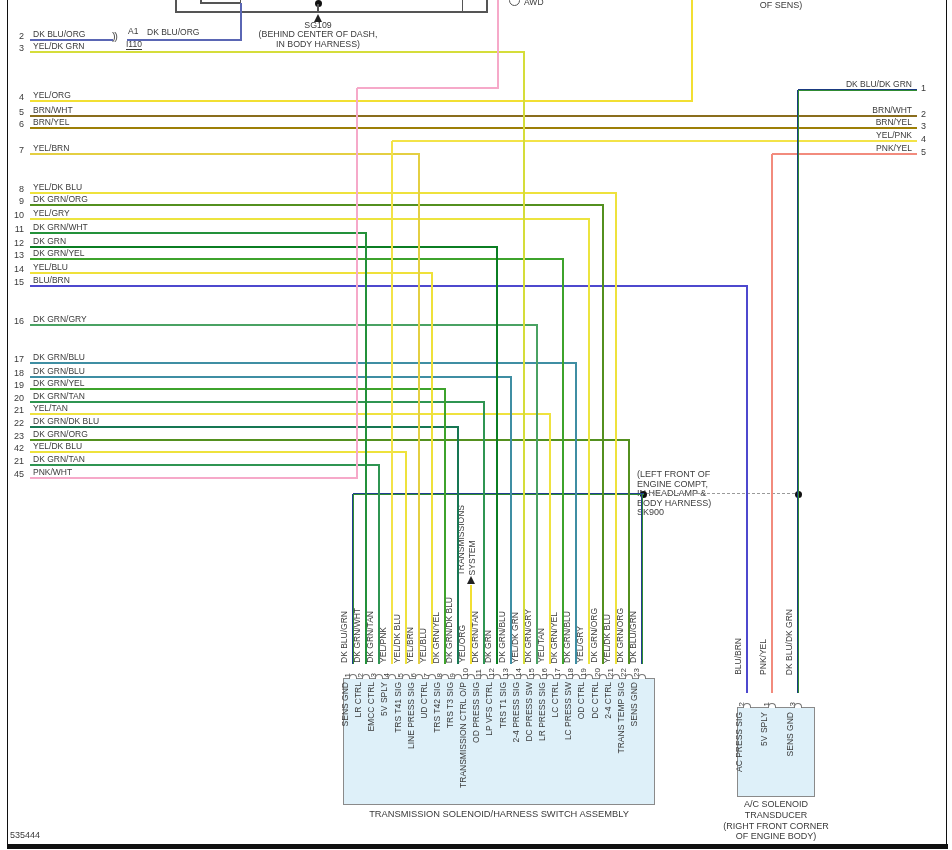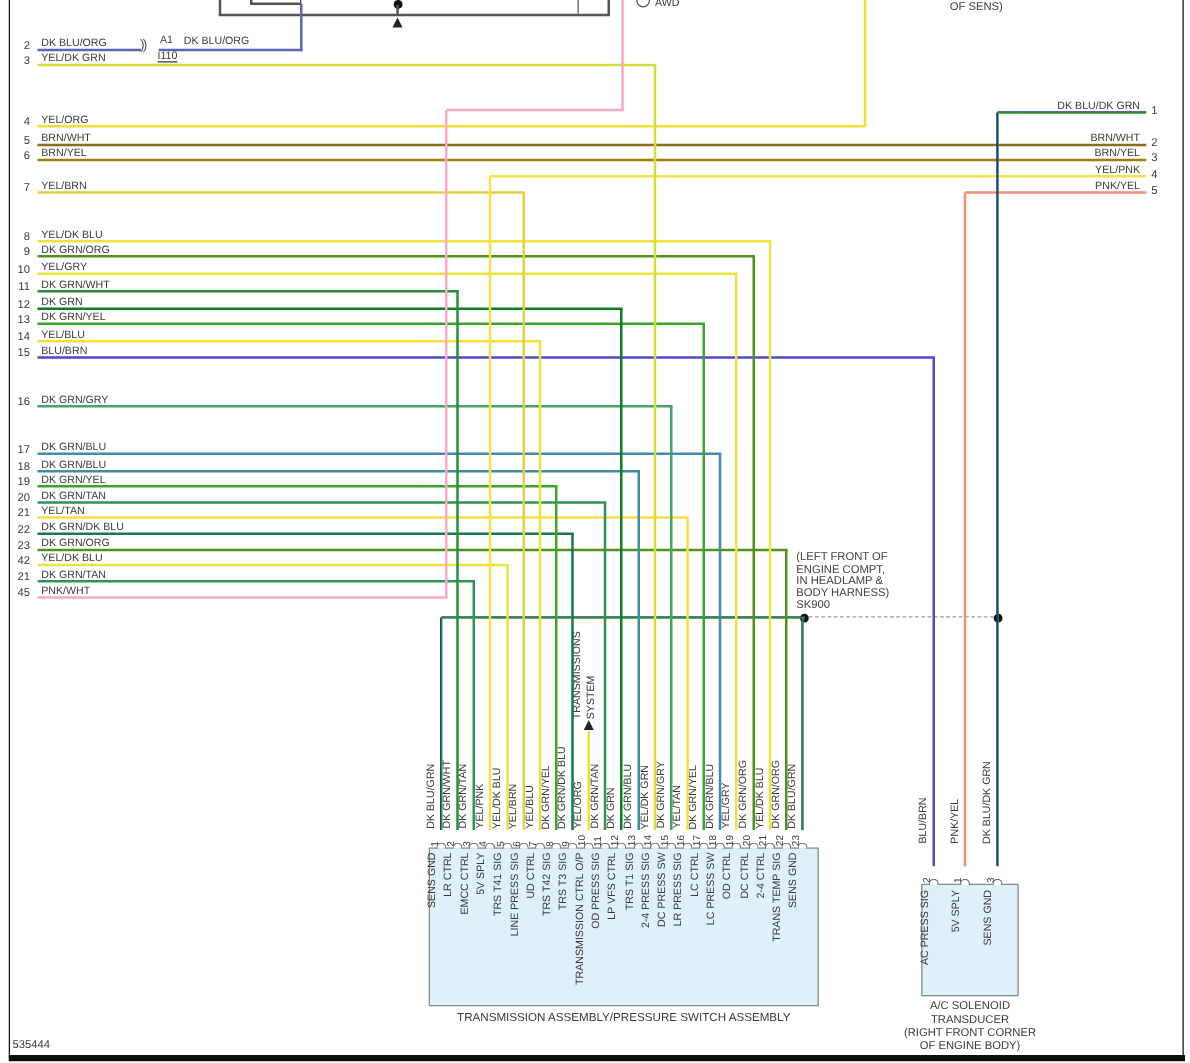--- a/index.html
+++ b/index.html
@@ -4,21 +4,21 @@
 <style>
   html,body{margin:0;padding:0;background:#fff;}
   #canvas{position:relative;width:952px;height:850px;background:#fff;overflow:hidden;
           font-family:"Liberation Sans",sans-serif;color:#3a3a3a;}
   .lbl{position:absolute;font-size:8.5px;line-height:10px;white-space:nowrap;}
   .num{position:absolute;font-size:9px;line-height:10px;}
   .vt{position:absolute;writing-mode:vertical-rl;transform:rotate(180deg);
       font-size:8.5px;line-height:11px;white-space:pre;}
   .vtn{position:absolute;writing-mode:vertical-rl;transform:rotate(180deg);
       font-size:8px;line-height:9px;white-space:pre;}
-  .note{position:absolute;font-size:9px;line-height:9.5px;color:#404040;white-space:nowrap;}
+  .note{position:absolute;font-size:9px;line-height:9.5px;color:#404040;white-space:nowrap;margin-top:29px;}
   .cap{position:absolute;font-size:9.3px;line-height:11.5px;color:#3a3a3a;text-align:center;}
   .box{position:absolute;background:#def0f9;border:1.5px solid #8a8a8a;box-sizing:border-box;}
   .dot{position:absolute;width:7px;height:7px;border-radius:50%;background:#111;}
   .seg{position:absolute;background:#555;}
   .arcn{position:absolute;width:8px;height:5px;background:#fff;border:1.2px solid #777;
         border-bottom:none;border-radius:5px 5px 0 0;box-sizing:border-box;}
   .tri-up{position:absolute;width:0;height:0;border-left:4.5px solid transparent;
         border-right:4.5px solid transparent;border-bottom:8px solid #222;}
   .border-bar{position:absolute;background:#101010;}
 </style>
@@ -35,20 +35,25 @@
   <div class="seg" style="left:175px;top:10.5px;width:313px;height:2.2px;"></div>
   <div class="seg" style="left:485.5px;top:0;width:2.2px;height:12px;"></div>
   <div class="seg" style="left:461.5px;top:0;width:1.6px;height:11px;"></div>
   <div class="seg" style="left:200px;top:0;width:1.5px;height:3.5px;"></div>
   <div class="seg" style="left:200px;top:2px;width:41px;height:1.5px;"></div>
   <div class="seg" style="left:239.5px;top:0;width:1.5px;height:3.5px;"></div>
 
   <div class="dot" style="left:314.5px;top:0;"></div>
   <div class="seg" style="left:317.2px;top:4px;width:1.5px;height:8px;"></div>
   <div class="tri-up" style="left:313.5px;top:13.5px;"></div>
+  <div class="cap" style="left:238px;top:21px;width:160px;font-size:8.8px;line-height:9.3px;">
+    <div>SG109</div>
+    <div>(BEHIND CENTER OF DASH,</div>
+    <div>IN BODY HARNESS)</div>
+  </div>
 
   <div style="position:absolute;left:509px;top:-5px;width:11px;height:11px;border:1.3px solid #555;border-radius:50%;box-sizing:border-box;"></div>
   <div class="lbl" style="left:524px;top:-3px;">AWD</div>
 
   <div class="cap" style="left:745px;top:0;width:72px;font-size:9px;">OF SENS)</div>
 
   <div class="lbl" style="left:112px;top:31px;font-size:11px;color:#555;letter-spacing:-1.5px;">))</div>
   <div class="lbl" style="left:128px;top:26px;">A1</div>
   <div class="lbl" style="left:126px;top:39px;border-bottom:1px solid #3a3a3a;">I110</div>
   <div class="lbl" style="left:147px;top:27px;">DK BLU/ORG</div>
@@ -59,21 +64,21 @@
       <div>IN HEADLAMP &amp;</div>
       <div>BODY HARNESS)</div>
       <div>SK900</div>
     </div>
 
   <div class="vt" style="left:456px;bottom:275px;">TRANSMISSIONS
 SYSTEM</div>
 
   <div class="box" style="left:343px;top:678px;width:312px;height:127px;"></div>
   <div class="cap" style="left:339px;top:809px;width:320px;">
-    <div>TRANSMISSION ASSEMBLY/PRESSURE SWITCH ASSEMBLY</div>
+    <div>TRANSMISSION SOLENOID/HARNESS SWITCH ASSEMBLY</div>
   </div>
 
   <div class="box" style="left:737px;top:707px;width:78px;height:90px;"></div>
   <div class="cap" style="left:714px;top:799px;width:124px;font-size:9px;line-height:10.8px;">
       <div>A/C SOLENOID</div>
       <div>TRANSDUCER</div>
       <div>(RIGHT FRONT CORNER</div>
       <div>OF ENGINE BODY)</div>
     </div>
 

